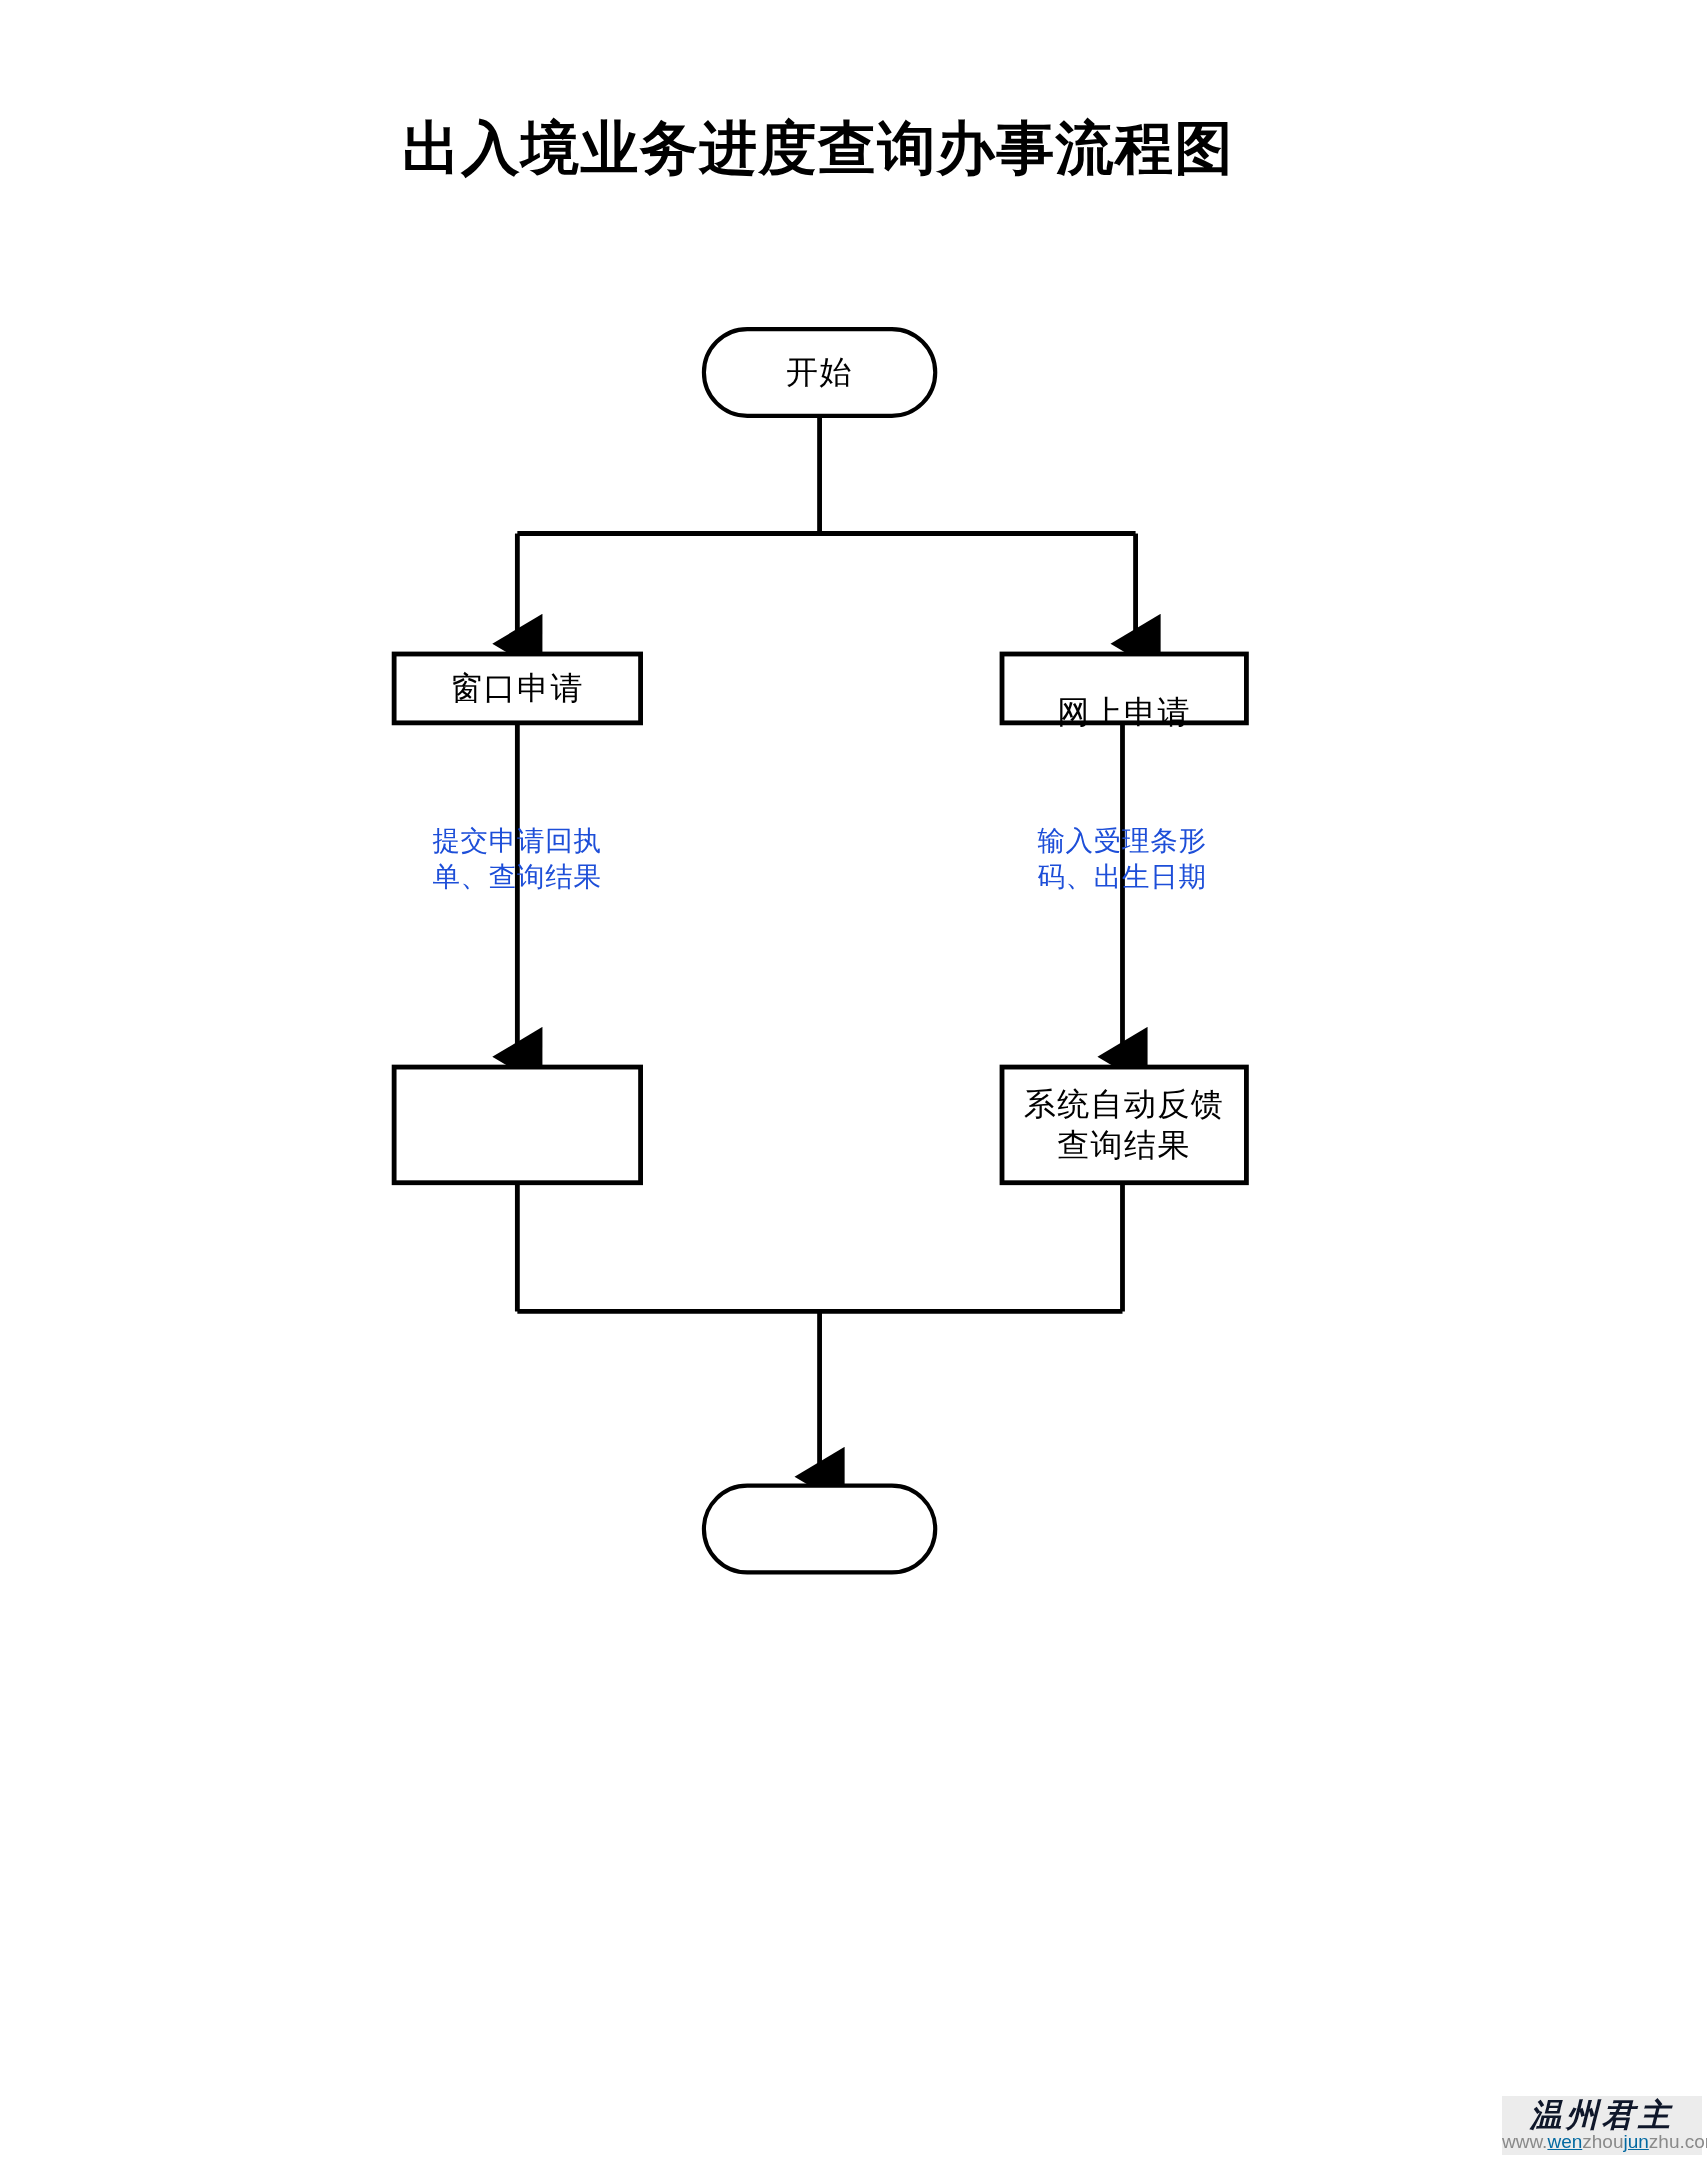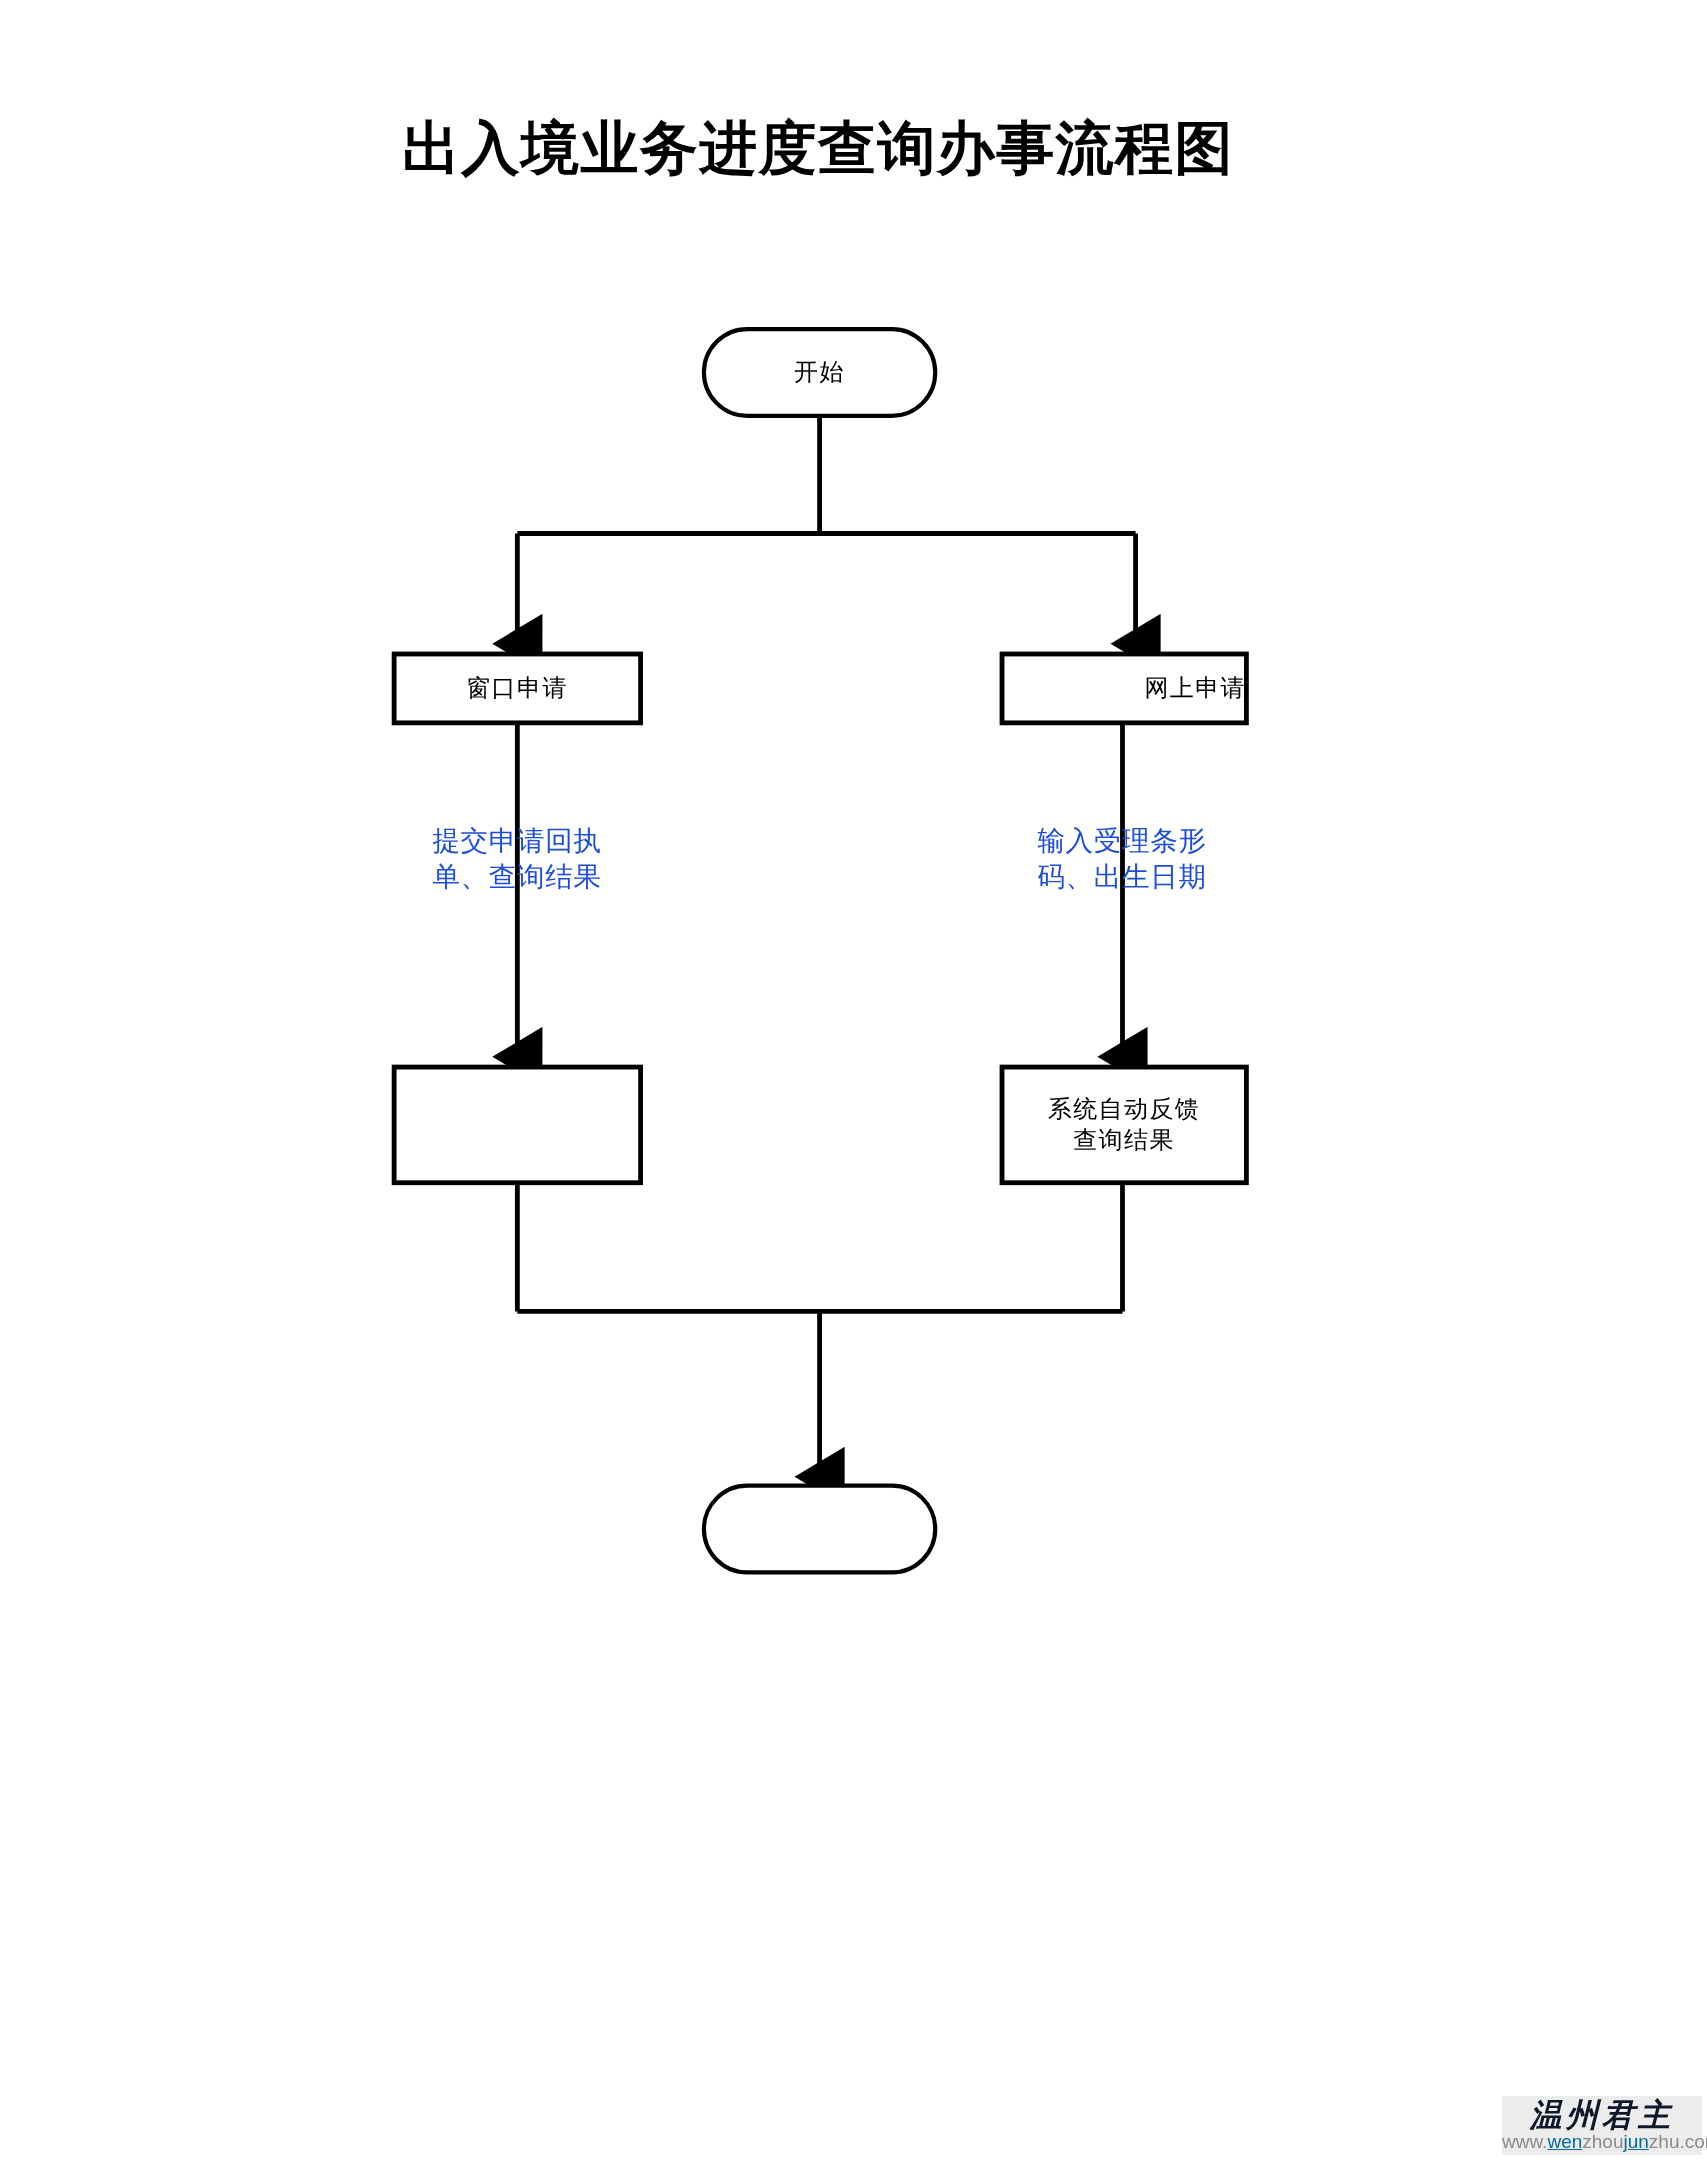--- a/index.html
+++ b/index.html
@@ -40,21 +40,21 @@
   }
   .node-text {
     position: absolute;
     display: flex;
     flex-direction: column;
     align-items: center;
     justify-content: center;
     text-align: center;
     color: #000000;
     font-family: "Liberation Serif", "DejaVu Serif", serif;
-    font-size: 24px;
+    font-size: 32px;
     line-height: 1.28;
     letter-spacing: 1.4px;
     pointer-events: none;
   }
   .edge-label {
     position: absolute;
     text-align: center;
     color: #1d4ed8;
     font-family: "Liberation Serif", "DejaVu Serif", serif;
     font-size: 27.5px;
@@ -127,21 +127,21 @@
   </svg>
 
   <div class="node-text" style="left:704px; top:329px; width:231px; height:87px;">
     <span>开始</span>
   </div>
 
   <div class="node-text" style="left:394px; top:654px; width:246px; height:69px;">
     <span>窗口申请</span>
   </div>
 
-  <div class="node-text" style="left:1002px; top:654px; width:244px; height:69px;align-items:flex-end;">
+  <div class="node-text" style="left:1002px; top:678px; width:244px; height:69px;">
     <span>网上申请</span>
   </div>
 
 
   <div class="node-text" style="left:1002px; top:1067px; width:244px; height:116px;">
     <span>系统自动反馈</span>
     <span>查询结果</span>
   </div>
 
 

